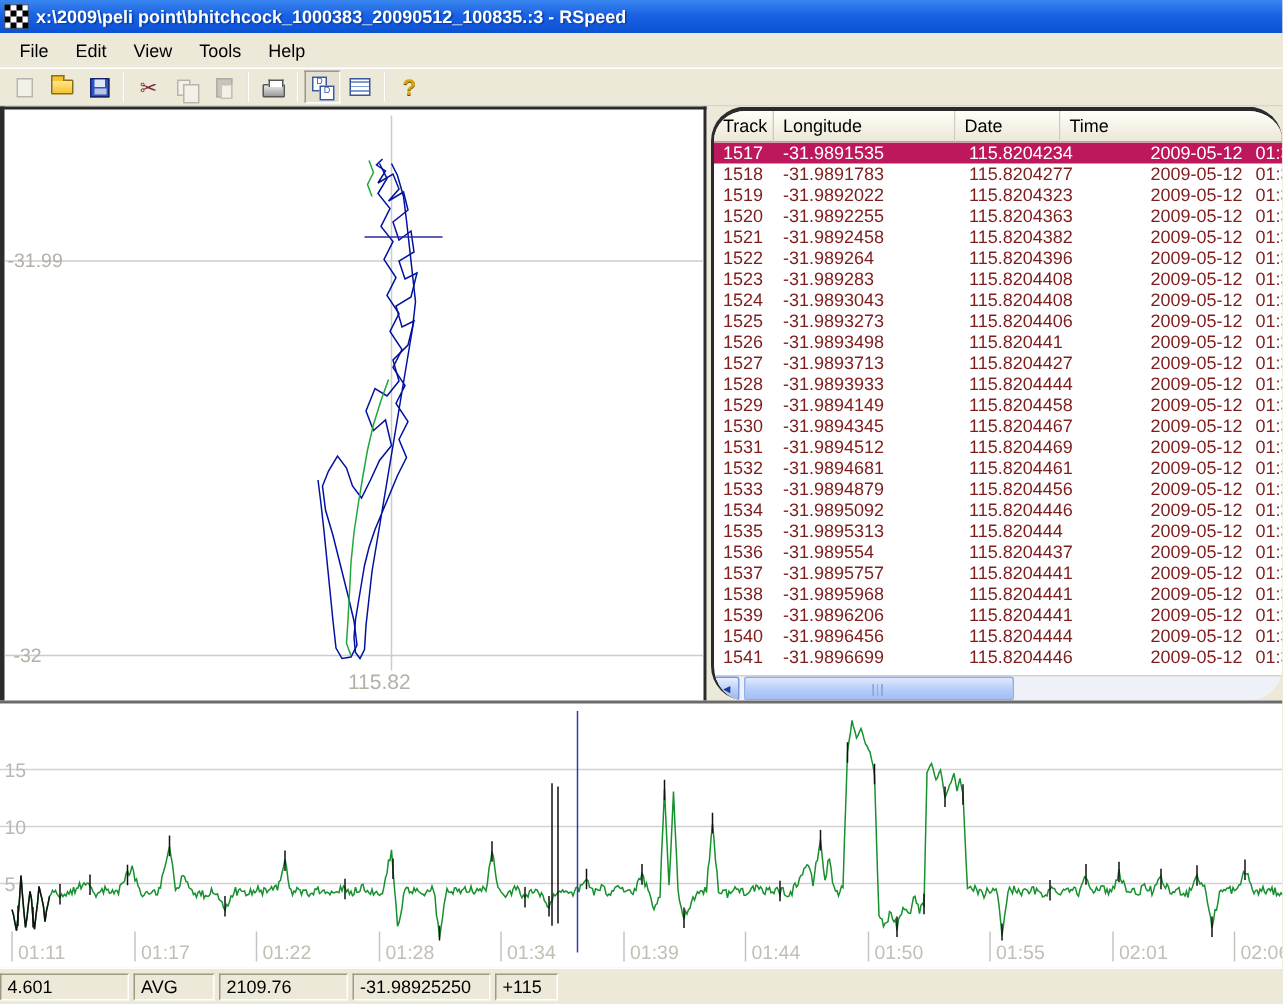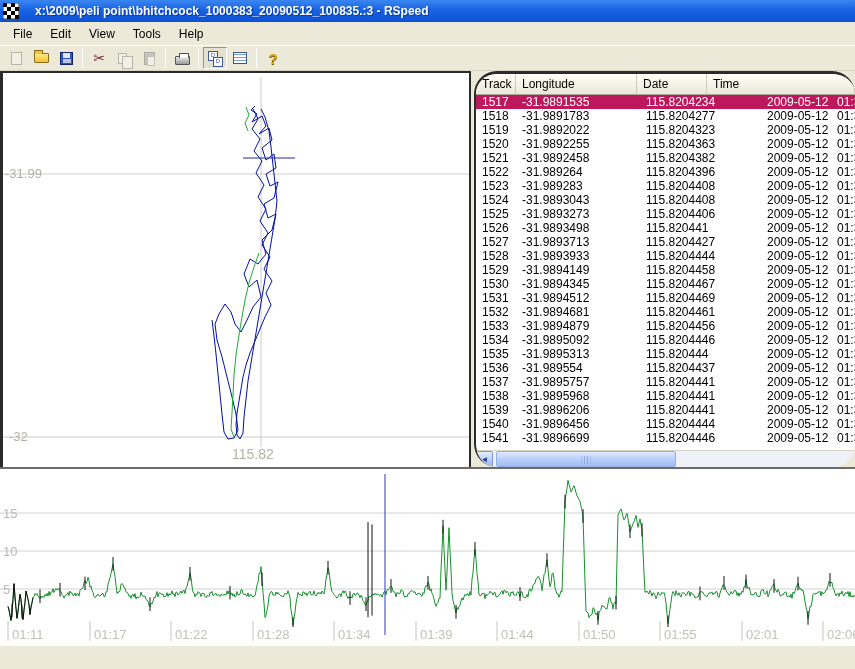--- a/index.html
+++ b/index.html
@@ -2,21 +2,21 @@
 <html><head>
 <meta charset="utf-8">
 <style>
   * { margin:0; padding:0; box-sizing:border-box; }
   html,body { width:855px; height:669px; overflow:hidden; }
   body { font-family:"Liberation Sans", sans-serif; background:#ece9d8; }
   #app { width:855px; height:669px; display:flex; flex-direction:column; position:relative; overflow:hidden; }
 
   
   .titlebar { height:22px; background:linear-gradient(180deg,#3a86f0 0%,#1a63e4 45%,#0b51d4 100%);
-    display:flex; align-items:center; padding-left:3px; gap:16px; flex:0 0 22px; }
+    display:flex; align-items:center; padding-left:3px; gap:5px; flex:0 0 22px; }
   .titlebar .title-text { color:#fff; font-weight:bold; font-size:12px;
     text-shadow:1px 1px 1px #073a9e; white-space:nowrap; overflow:hidden; }
   .app-icon { width:16px; height:16px; display:inline-block; }
 
   
   .menubar { height:23px; background:#ece9d8; display:flex; align-items:center; padding-left:4px; flex:0 0 23px; }
   .menu-item { font-size:12px; padding:3px 9px; color:#000; cursor:default; }
 
   
   .toolbar { height:26px; background:#ece9d8; border-top:1px solid #fff; border-bottom:1px solid #d8d4c4;
@@ -60,21 +60,21 @@
     border-bottom:1px solid #aca899; }
   .map-panel svg { display:block; }
   .zoom-label { position:absolute; right:6px; bottom:3px; font-size:13px; font-weight:600; color:#111; background:#fff; padding:0 2px; }
 
   .table-panel { position:absolute; left:474px; top:0; width:381px; height:396px; background:#fff;
     border-top:3px solid #2b2b2b; border-left:2px solid #2b2b2b; display:flex; flex-direction:column; overflow:hidden;border-radius:23px; }
   .thead { display:flex; height:21px; flex:0 0 21px; }
   .th { padding:3px 0 0 6px; font-size:12px; color:#000; background:linear-gradient(#fffef8,#ebe8d7);
     border-right:1px solid #cfccb8; border-bottom:1px solid #aca899; overflow:hidden; white-space:nowrap; }
   .tbody { flex:1 1 auto; overflow:hidden; }
-  .tr { display:flex; height:14px; line-height:14px; font-size:12px; color:#000000; white-space:nowrap; }
+  .tr { display:flex; height:14px; line-height:14px; font-size:12px; color:#7f1d1d; white-space:nowrap; }
   .tr.sel { background:#be185d; color:#fff; }
   .td { padding-left:6px; overflow:hidden; }
   .c0 { width:40px; flex:0 0 40px; }
   .c1 { width:124px; flex:0 0 124px; }
   .c2 { width:121px; flex:0 0 121px; }
   .c3 { width:70px; flex:0 0 70px; }
   .c4 { flex:1 1 auto; }
 
   .hscroll { height:17px; flex:0 0 17px; display:flex; background:#eef2f8; border-top:1px solid #d6d2c2; position:relative; }
   .sb-btn { width:17px; height:16px; background:linear-gradient(#e7efff,#b7ccf7 60%,#9cb8f0);
@@ -470,15 +470,22 @@
           <line x1="808" y1="142.04" x2="808" y2="155.72" stroke="#111"></line>
           <line x1="830" y1="104.03999999999999" x2="830" y2="117.72" stroke="#111"></line>
           <line x1="368" y1="148.12" x2="368" y2="53.120000000000005" stroke="#111"></line>
           <line x1="372" y1="146.6" x2="372" y2="55.400000000000006" stroke="#111"></line>
           <line x1="385" y1="5" x2="385" y2="166" stroke="#2f3bb5"></line>
         </svg>
       </div>
   </div>
 
   <div class="statusbar">
+    <span id="statuspanels" style="display:flex">
+        <div class="spanel">4.601</div>
+        <div class="spanel">AVG</div>
+        <div class="spanel">2109.76</div>
+        <div class="spanel">-31.98925250</div>
+        <div class="spanel">+115</div>
+      </span>
   </div>
 
 </div>
 
 </body></html>

